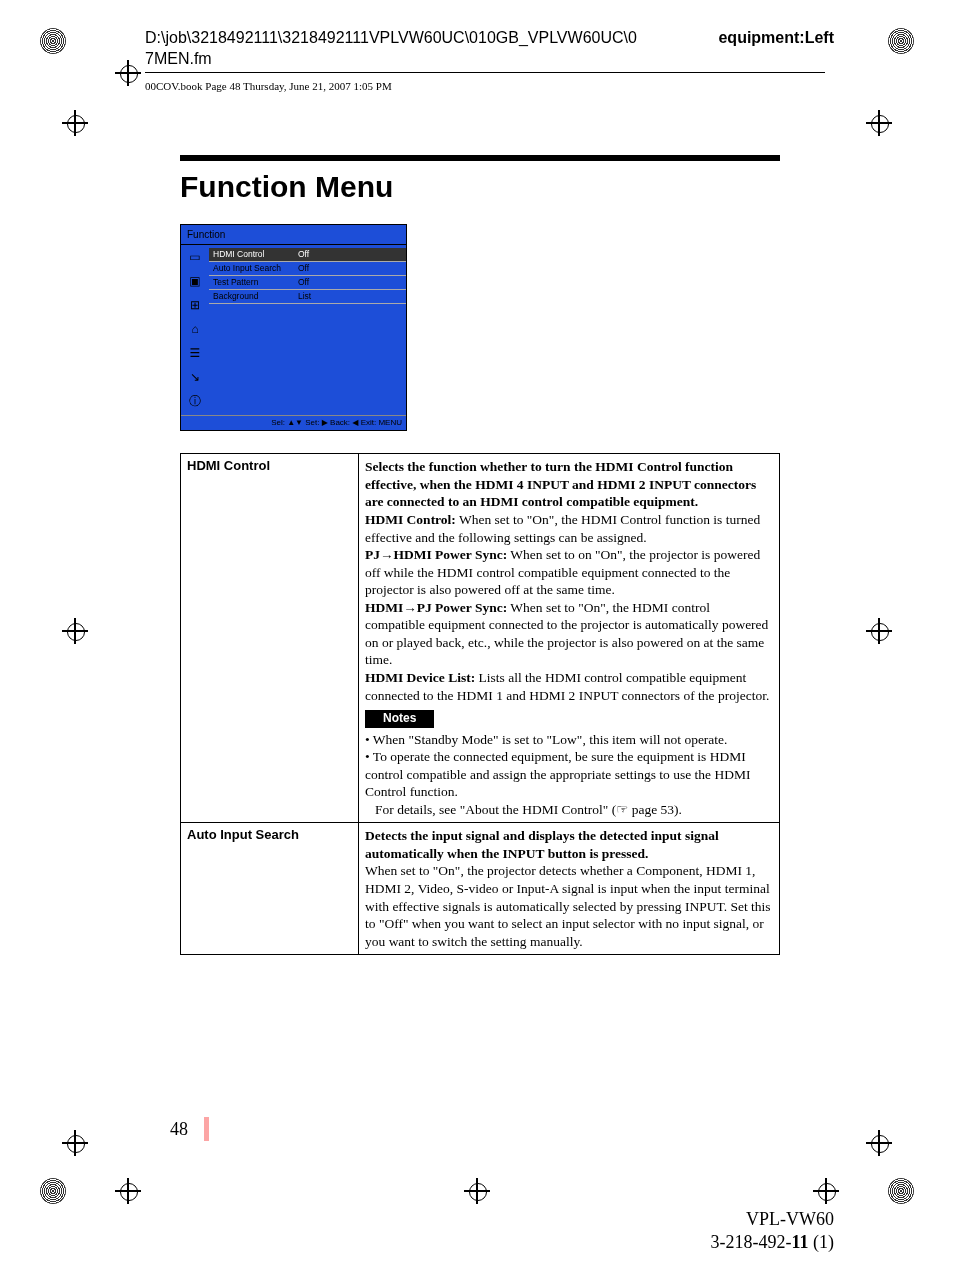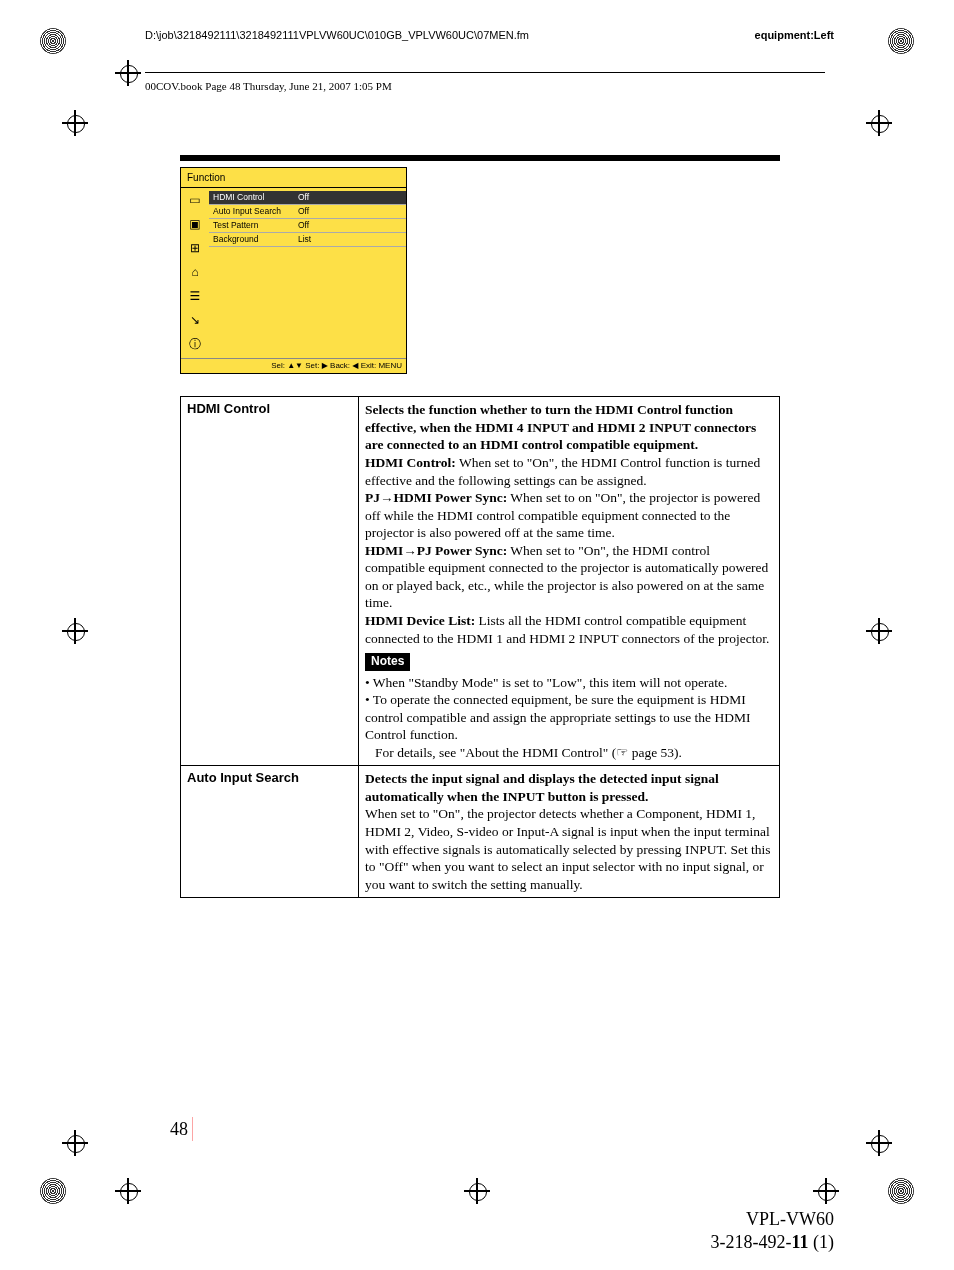--- a/index.html
+++ b/index.html
@@ -15,21 +15,21 @@
     color: #000;
   }
   .header {
     position: absolute;
     top: 28px;
     left: 145px;
     right: 120px;
     display: flex;
     justify-content: space-between;
     font-family: Arial, sans-serif;
-    font-size: 11px;
+    font-size: 16px;
   }
   .header-left { max-width: 500px; word-break: break-all; }
   .header-right { font-weight: bold; }
   .sub-header {
     position: absolute;
     top: 72px;
     left: 145px;
     font-family: "Times New Roman", serif;
     font-size: 11px;
     border-top: 1px solid #000;
@@ -54,21 +54,21 @@
     font-size: 15px;
     margin-bottom: 14px;
     line-height: 1.35;
   }
   .menu-shot {
     width: 225px;
     border: 1px solid #000;
     font-family: Arial, sans-serif;
     font-size: 9px;
     margin-bottom: 22px;
-    background: #fde047;
+    background: #1d4ed8;
   }
   .menu-title-bar {
     font-size: 10px;
     padding: 3px 6px;
     border-bottom: 1px solid #000;
   }
   .menu-body { display: flex; }
   .menu-icons {
     width: 28px;
     display: flex;
@@ -120,34 +120,34 @@
   }
   .bold { font-weight: bold; }
   .indent { margin-left: 16px; display: block; }
   .notes-tag {
     display: inline-block;
     background: #000;
     color: #fff;
     font-family: Arial, sans-serif;
     font-weight: bold;
     font-size: 12px;
-    padding: 1px 6px;
+    padding: 1px 18px;
     margin: 6px 0 3px 0;
   }
   .footer-page {
     position: absolute;
     left: 170px;
     top: 1117px;
     font-family: "Times New Roman", serif;
     font-size: 18px;
   }
   .footer-page .rule {
     display:inline-block;
-    border-right:1px solid #fca5a5;
-    padding-right:4px;
+    border-right:5px solid #fca5a5;
+    padding-right:16px;
     height:24px;
     line-height:24px;
   }
   .footer-right {
     position: absolute;
     right: 120px;
     top: 1208px;
     text-align: right;
     font-family: "Times New Roman", serif;
     font-size: 18px;
@@ -215,20 +215,21 @@
   </div>
 
 <div class="header">
   <div class="header-left">D:\job\3218492111\3218492111VPLVW60UC\010GB_VPLVW60UC\07MEN.fm</div>
   <div class="header-right">equipment:Left</div>
 </div>
 <div class="sub-header">00COV.book  Page 48  Thursday, June 21, 2007  1:05 PM</div>
 
 <div class="page-content">
   <div class="black-bar"></div>
+  <h1 class="title">Function Menu</h1>
 
   <div class="menu-shot">
     <div class="menu-title-bar">Function</div>
     <div class="menu-body">
       <div class="menu-icons">
         <div class="ic">▭</div>
         <div class="ic">▣</div>
         <div class="ic">⊞</div>
         <div class="ic">⌂</div>
         <div class="ic">☰</div>

